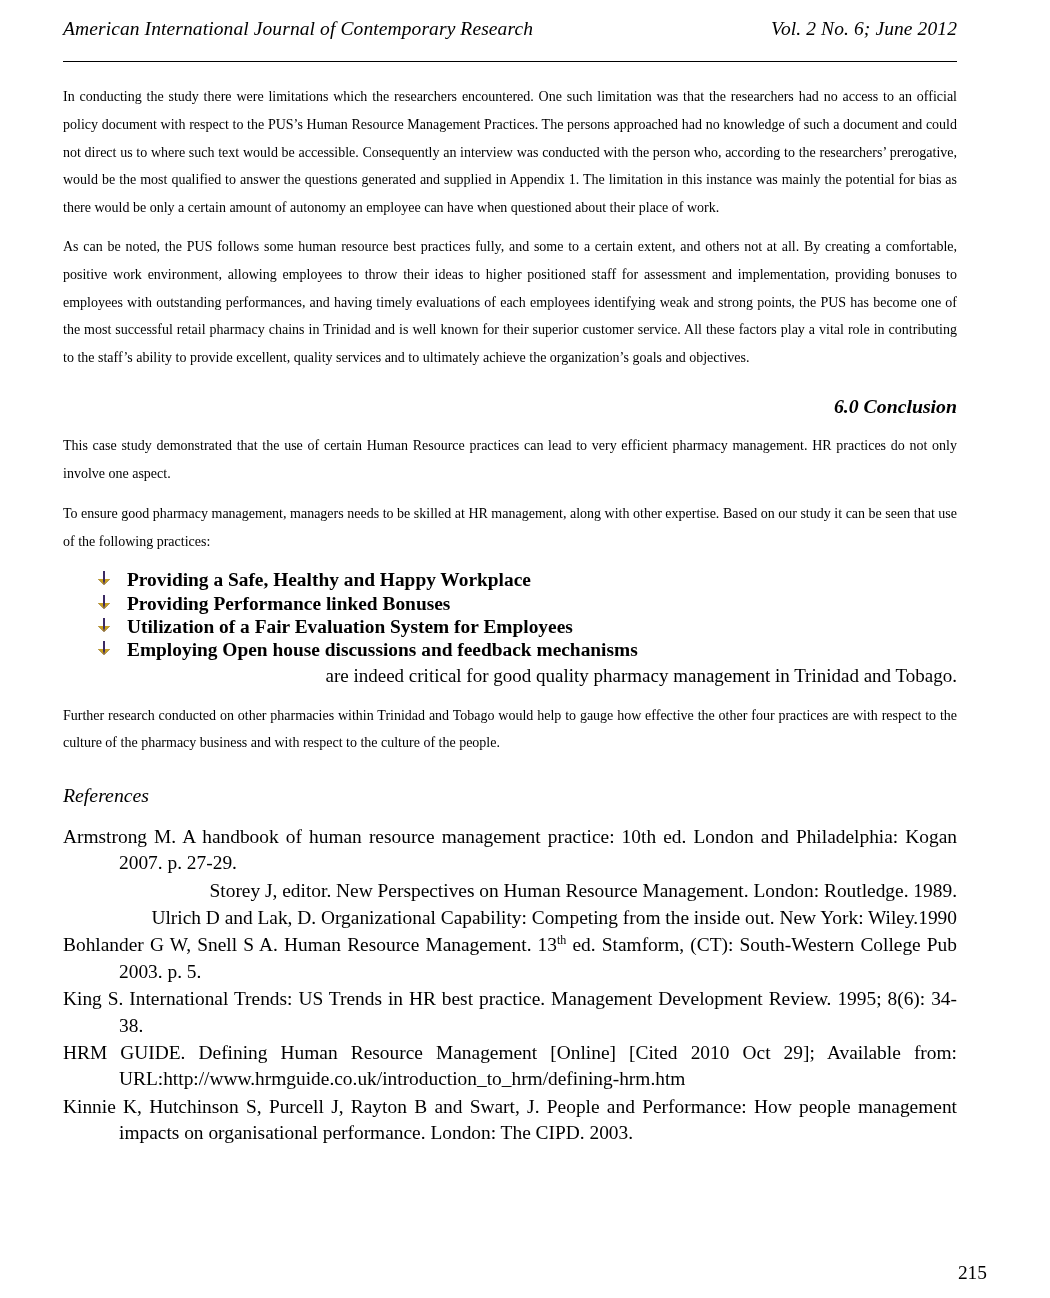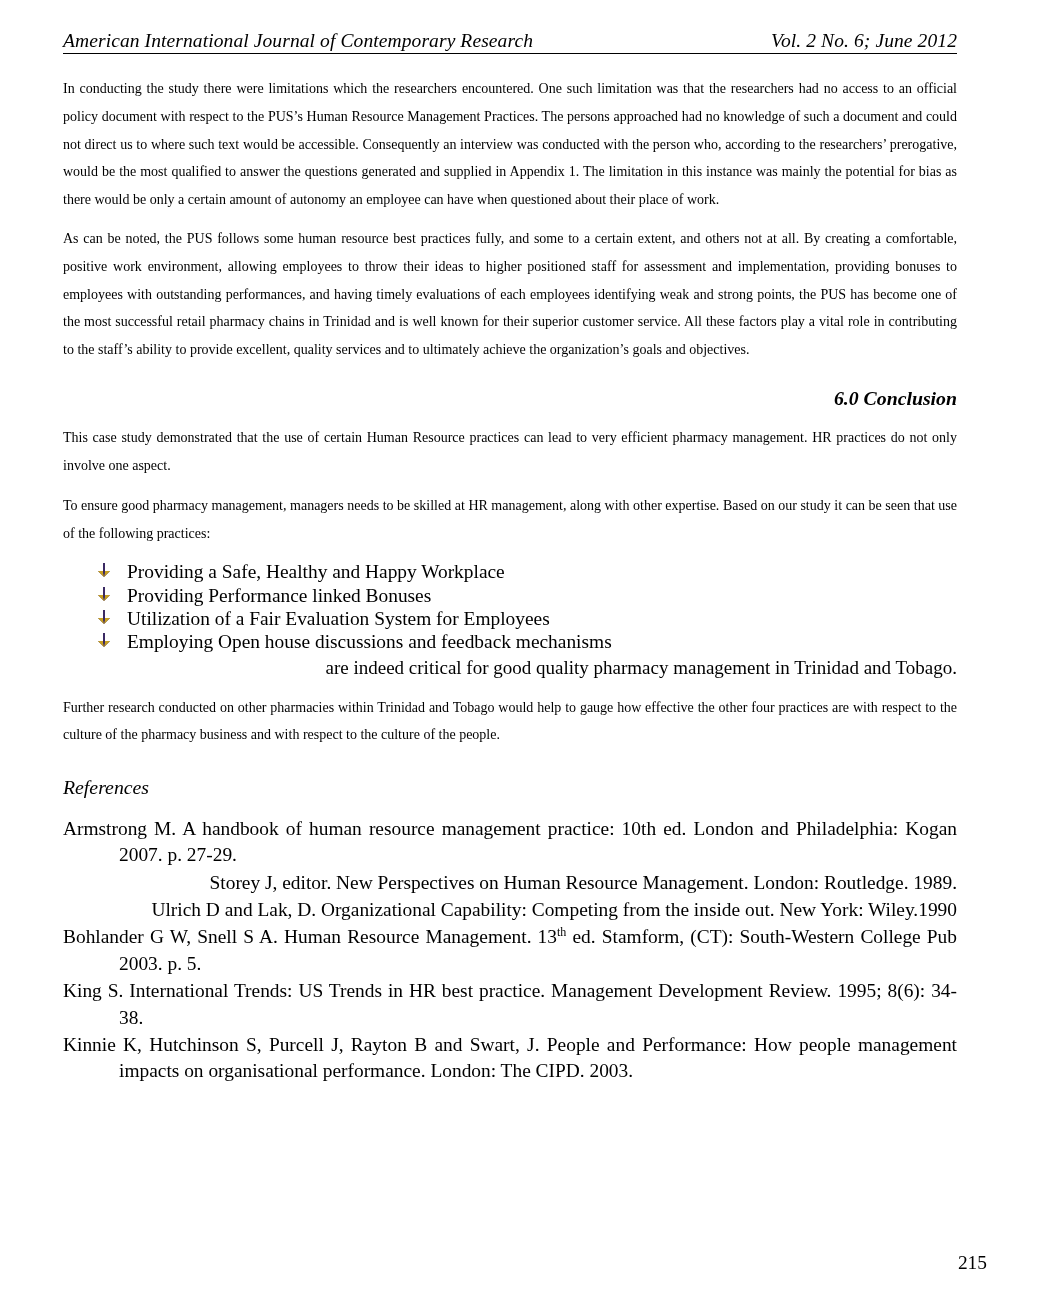--- a/index.html
+++ b/index.html
@@ -26,26 +26,25 @@
     top: 18px;
     width: 894px;
   }
 
   
   .runhead {
     display: flex;
     justify-content: space-between;
     align-items: baseline;
     border-bottom: 1.6px solid #000;
-    padding-bottom: 1px;
+    padding-bottom: 21px;
     font-style: italic;
     font-size: 19.5px;
     line-height: 1.15;
     letter-spacing: 0.1px;
-    margin-top: 12px;
   }
   .runhead .journal { white-space: nowrap; }
   .runhead .issue { white-space: nowrap; }
 
   
   p.body {
     text-align: justify;
     text-justify: inter-word;
     font-size: 14px;
     line-height: 27.6px;
@@ -69,20 +68,21 @@
     font-style: italic;
     margin: 27px 0 16px 0;
     line-height: 1.2;
   }
 
   
   ul.practices {
     list-style: none;
     margin: 4px 0 0 0;
     padding: 0;
+    font-weight: bold;
   }
   ul.practices li {
     position: relative;
     padding-left: 64px;
     font-size: 19.4px;
     line-height: 23.2px;
     margin: 0;
   }
   .bullet-marker {
     position: absolute;
@@ -116,21 +116,21 @@
   .refitem sup {
     font-size: 0.62em;
     vertical-align: super;
     line-height: 0;
   }
 
   
   .folio {
     position: absolute;
     right: 63px;
-    bottom: 24px;
+    bottom: 14px;
     font-size: 19.4px;
     text-align: right;
   }
 </style>
 </head>
 <body>
 
 <div class="page">
   <div class="content">
 
@@ -197,20 +197,21 @@
     <p class="body">Further research conducted on other pharmacies within Trinidad and Tobago would help to gauge how effective the other four practices are with respect to the culture of the pharmacy business and with respect to the culture of the people.</p>
 
     <h2 class="refs">References</h2>
 
     <div class="reflist">
       <p class="refitem">Armstrong M.  A handbook of human resource management practice: 10th ed. London and Philadelphia: Kogan 2007. p. 27-29.</p>
       <p class="refitem flush">Storey J, editor. New Perspectives on Human Resource Management. London: Routledge. 1989.</p>
       <p class="refitem flush">Ulrich D and Lak, D. Organizational Capability: Competing from the inside out. New York: Wiley.1990</p>
       <p class="refitem"><span>Bohlander G W, Snell S A. Human Resource Management. 13</span><sup>th</sup><span> ed. Stamform, (CT): South-Western College Pub 2003. p. 5.</span></p>
       <p class="refitem">King S. International Trends: US Trends in HR best practice. Management Development Review. 1995; 8(6): 34-38.</p>
+      <p class="refitem">HRM GUIDE. Defining Human Resource Management [Online] [Cited 2010 Oct 29]; Available from: URL:http://www.hrmguide.co.uk/introduction_to_hrm/defining-hrm.htm</p>
       <p class="refitem">Kinnie K, Hutchinson S, Purcell J, Rayton B and Swart, J. People and Performance: How people management impacts on organisational performance. London: The CIPD. 2003.</p>
 
     </div>
 
   </div>
 
   <div class="folio">215</div>
 </div>
 
 </body></html>

